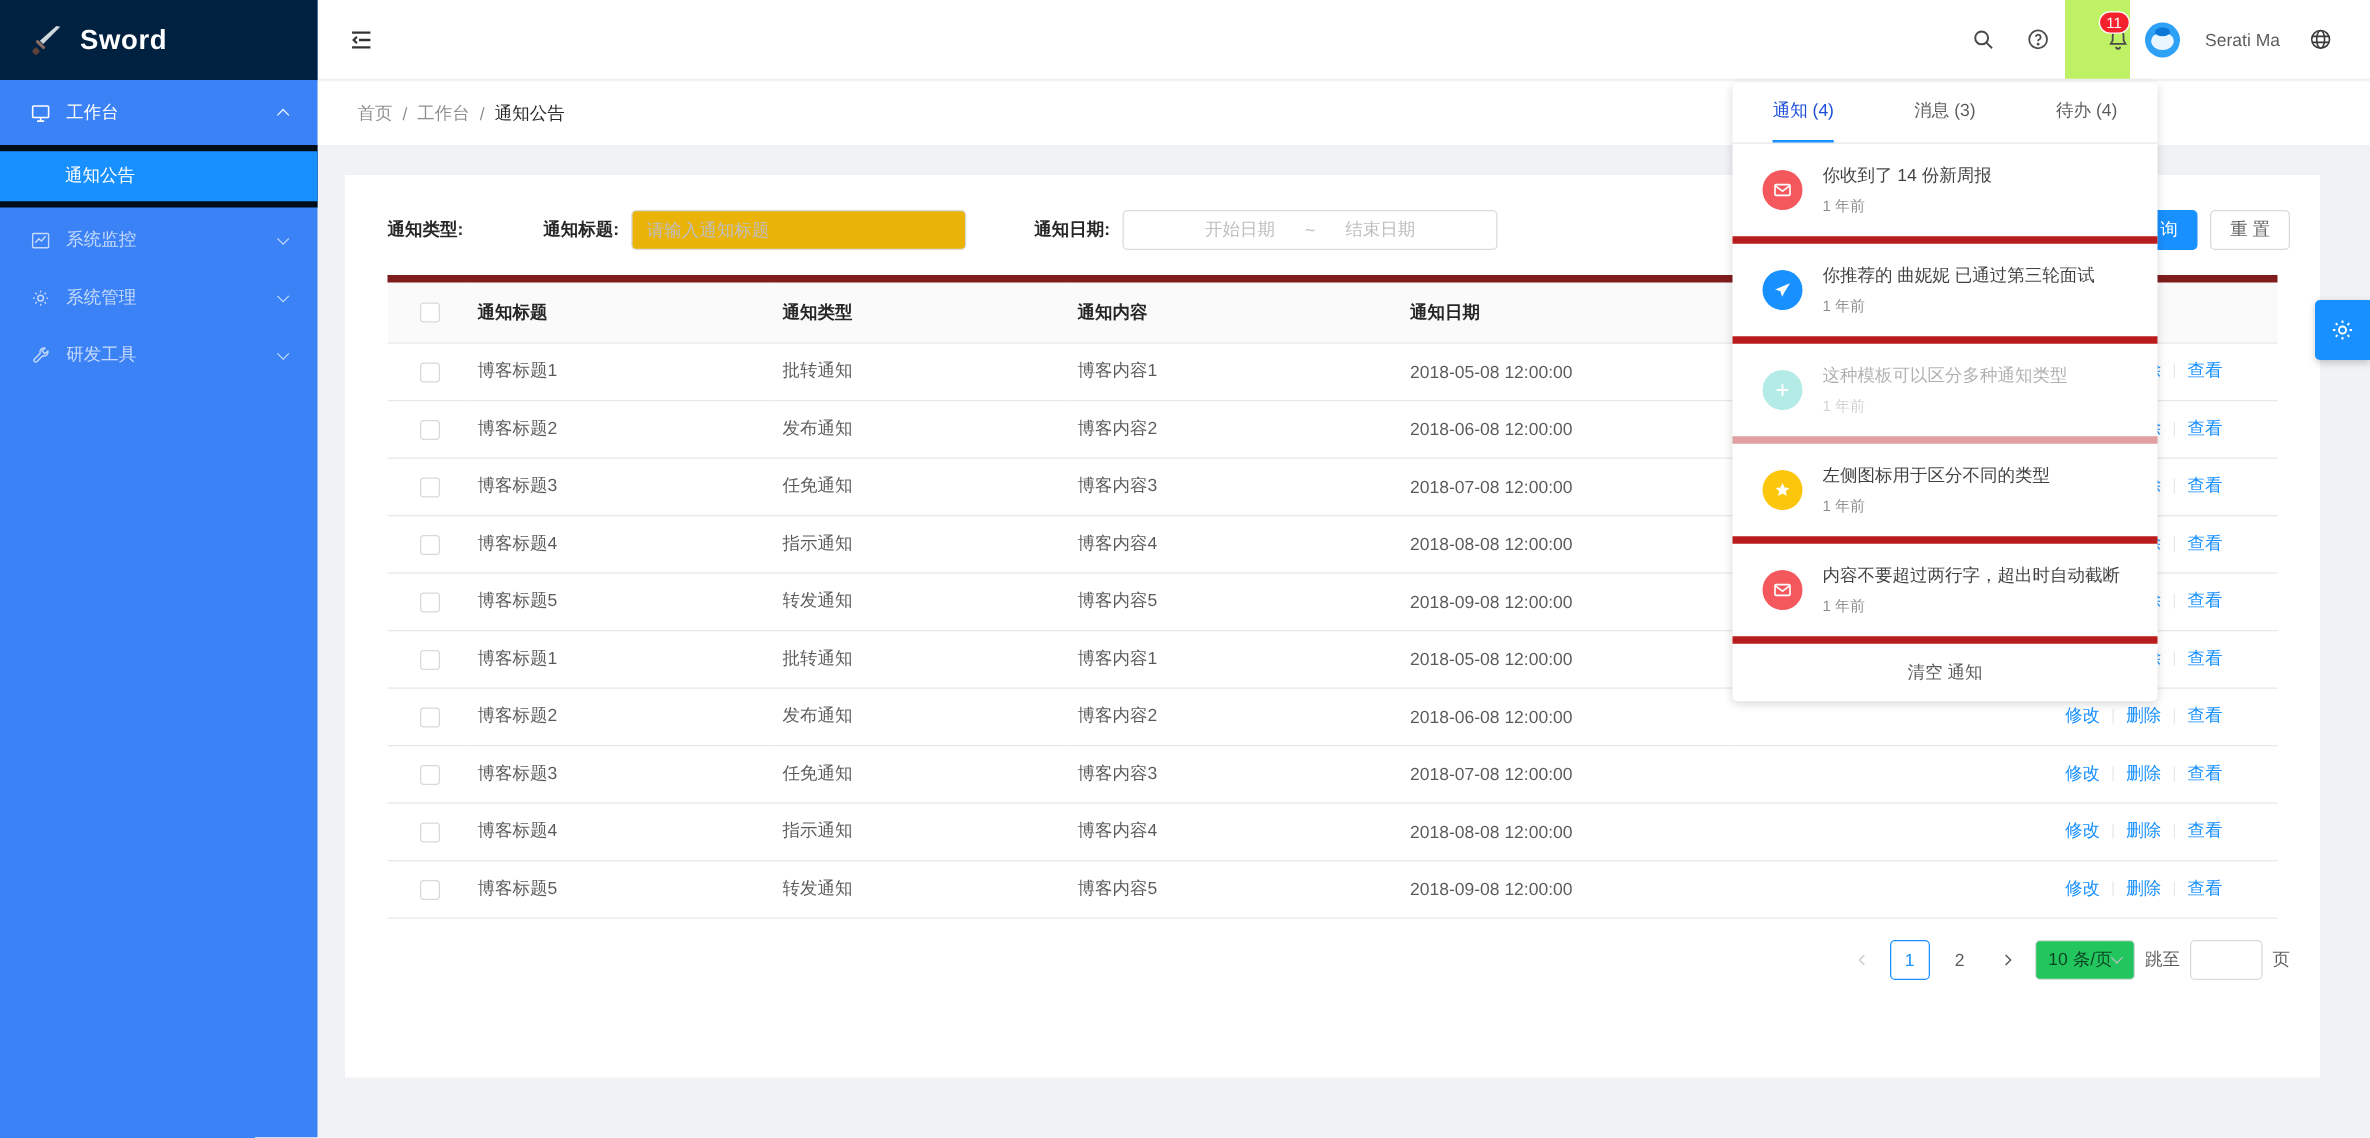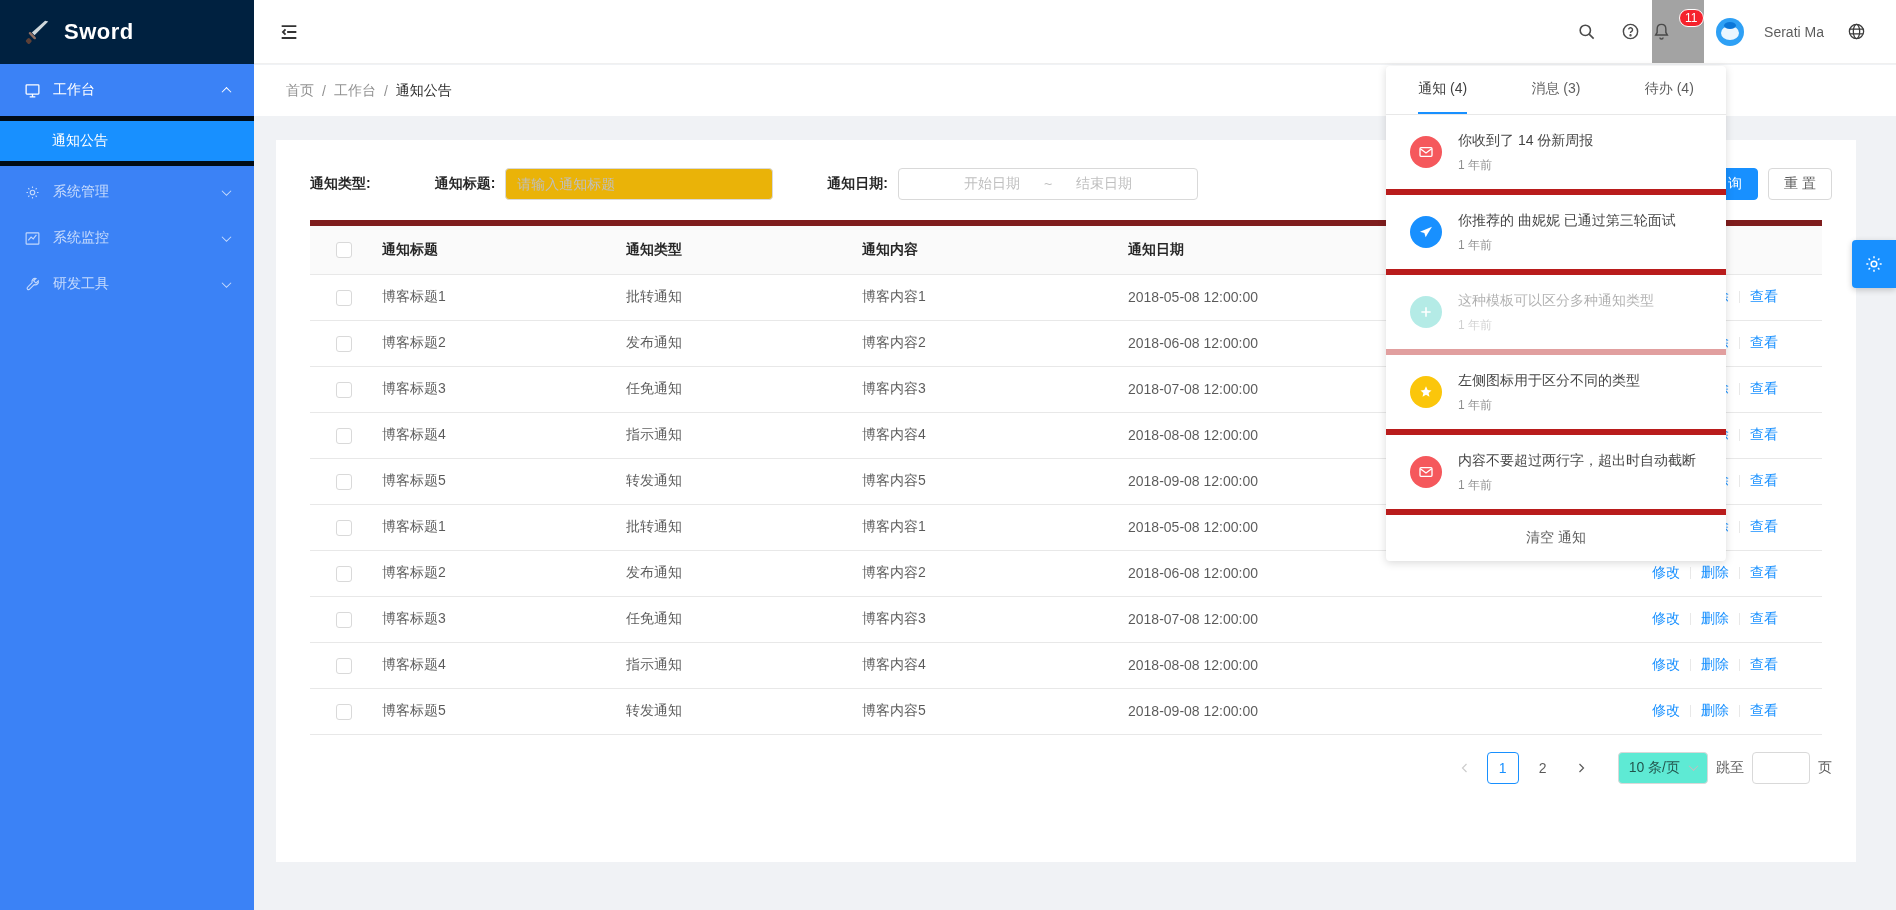--- a/index.html
+++ b/index.html
@@ -21,21 +21,21 @@
   .chev { display:inline-block; width:7px; height:7px; border-right:1.4px solid currentColor; border-bottom:1.4px solid currentColor; }
   .chev.down { transform:rotate(45deg) translate(-1px,-1px); }
   .chev.up { transform:rotate(-135deg) translate(-1px,-1px); }
 
   
   .header { position:absolute; left:254px; top:0; right:0; height:64px; background:#fff; border-bottom:1px solid #f0f0f0; display:flex; align-items:center; z-index:30; }
   .fold-btn { margin-left:24px; width:22px; height:22px; color:#333; cursor:pointer; }
   .header-right { margin-left:auto; display:flex; align-items:center; height:100%; padding-right:20px; }
   .hicon-btn { width:44px; height:100%; display:flex; align-items:center; justify-content:center; color:#4a4a4a; cursor:pointer; }
   .hicon-btn svg { width:19px; height:19px; }
-  .bell-btn { width:52px; height:100%; background:#a3a3a3; position:relative; display:flex; align-items:center; justify-content:flex-start; color:#4a4a4a; cursor:pointer; }
+  .bell-btn { width:52px; height:100%; background:#bef264; position:relative; display:flex; align-items:center; justify-content:flex-end; color:#4a4a4a; cursor:pointer; }
   .bell-btn svg { width:19px; height:19px; }
   .badge { position:absolute; top:9px; left:27px; min-width:20px; height:18px; padding:0 5px; background:#f5222d; border:1px solid #fff; border-radius:9px; color:#fff; font-size:12px; line-height:16px; text-align:center; }
   .user-chip { display:flex; align-items:center; padding:0 12px; height:100%; cursor:pointer; }
   .avatar { width:28px; height:28px; border-radius:50%; background:#2ea0f5; position:relative; overflow:hidden; flex:none; }
   .avatar:after { content:""; position:absolute; left:5px; top:8px; width:18px; height:14px; border-radius:50%; background:#eaf6ff; }
   .avatar:before { content:""; position:absolute; left:8px; top:4px; width:12px; height:7px; border-radius:50%; background:#0b77d8; z-index:1; }
   .user-name { margin-left:20px; color:rgba(0,0,0,.65); }
   .globe-btn { width:40px; height:100%; display:flex; align-items:center; justify-content:center; color:#3a3a3a; cursor:pointer; }
   .globe-btn svg { width:19px; height:19px; }
 
@@ -75,30 +75,30 @@
   .acts { text-align:right; padding-right:44px; }
   .acts a { color:#1890ff; text-decoration:none; cursor:pointer; }
   .acts .sep { display:inline-block; width:1px; height:12px; background:#e8e8e8; margin:0 10px; vertical-align:middle; }
 
   
   .pager { display:flex; align-items:center; justify-content:flex-end; gap:8px; padding:17px 24px 0 0; color:rgba(0,0,0,.65); }
   .pg-arrow { width:28px; height:28px; display:flex; align-items:center; justify-content:center; cursor:pointer; color:rgba(0,0,0,.65); }
   .pg-arrow.disabled { color:#ccc; }
   .pg-num { min-width:32px; height:32px; display:flex; align-items:center; justify-content:center; border-radius:4px; cursor:pointer; }
   .pg-num.active { border:1px solid #1890ff; color:#1890ff; background:#fff; }
-  .pg-size { height:32px; border:1px solid #d9d9d9; border-radius:4px; display:flex; align-items:center; padding:0 10px; gap:10px; cursor:pointer; background:#5eead4;margin-left:15px; }
+  .pg-size { height:32px; border:1px solid #d9d9d9; border-radius:4px; display:flex; align-items:center; padding:0 10px; cursor:pointer; background:#22c55e; }
   .pg-size .chev { color:#bfbfbf; }
   .pg-jump-input { width:58px; height:32px; border:1px solid #d9d9d9; border-radius:4px; outline:none; padding:0 8px; font-family:inherit; font-size:14px; }
 
   
   .notice-panel { position:absolute; top:66px; right:170px; width:340px; background:#fff; border-radius:4px; box-shadow:0 2px 8px rgba(0,0,0,.15); z-index:70; }
   .np-tabs { display:flex; border-bottom:1px solid #e8e8e8; }
   .np-tab { flex:1; height:48px; display:flex; align-items:center; justify-content:center; cursor:pointer; color:rgba(0,0,0,.65); }
   .np-tab .t-inner { height:100%; display:flex; align-items:center; border-bottom:2px solid transparent; }
-  .np-tab.active { color:#404040; }
+  .np-tab.active { color:#1d4ed8; }
   .np-tab.active .t-inner { border-bottom-color:#1890ff; }
   .np-item { display:flex; align-items:center; padding:15px 20px 15px 24px; border-bottom:6px solid #b91c1c; cursor:pointer; }
   .np-item.muted { opacity:.42; }
   .np-ico { width:32px; height:32px; border-radius:50%; flex:none; display:flex; align-items:center; justify-content:center; margin-right:16px; }
   .np-ico svg { width:16px; height:16px; }
   .np-ico.c-red { background:#f5585c; }
   .np-ico.c-blue { background:#1890ff; }
   .np-ico.c-teal { background:#4fd0c6; }
   .np-ico.c-gold { background:#fbc60b; }
   .np-texts { flex:1; min-width:0; }
@@ -133,33 +133,33 @@
   </div>
 
   <div class="submenu">
     <div class="submenu-item active">
       <span>通知公告</span>
     </div>
   </div>
 
   <div class="menu-item">
     <svg class="mi-icon" viewBox="0 0 24 24" fill="none" stroke="currentColor" stroke-width="1.6">
+      <rect x="3" y="4" width="18" height="16" rx="1"></rect>
+        <path d="M6 14.5 10 10l3 2.5L17.5 7"></path>
+    </svg>
+    <span class="mi-label">系统监控</span>
+    <i class="chev down"></i>
+  </div>
+
+  <div class="menu-item">
+    <svg class="mi-icon" viewBox="0 0 24 24" fill="none" stroke="currentColor" stroke-width="1.6">
       <circle cx="12" cy="12" r="3.2"></circle>
       <path d="M12 3.5v2.2M12 18.3v2.2M3.5 12h2.2M18.3 12h2.2M6 6l1.6 1.6M16.4 16.4 18 18M18 6l-1.6 1.6M7.6 16.4 6 18"></path>
     </svg>
     <span class="mi-label">系统管理</span>
-    <i class="chev down"></i>
-  </div>
-
-  <div class="menu-item">
-    <svg class="mi-icon" viewBox="0 0 24 24" fill="none" stroke="currentColor" stroke-width="1.6">
-      <rect x="3" y="4" width="18" height="16" rx="1"></rect>
-        <path d="M6 14.5 10 10l3 2.5L17.5 7"></path>
-    </svg>
-    <span class="mi-label">系统监控</span>
     <i class="chev down"></i>
   </div>
 
   <div class="menu-item">
     <svg class="mi-icon" viewBox="0 0 24 24" fill="none" stroke="currentColor" stroke-width="1.6">
       <path d="M20.2 6.8a4.5 4.5 0 0 1-5.9 5.4L8 18.5a2 2 0 1 1-2.8-2.8l6.3-6.3a4.5 4.5 0 0 1 5.4-5.9L13.6 6.8l3.2 3.2 3.4-3.2Z"></path>
     </svg>
     <span class="mi-label">研发工具</span>
     <i class="chev down"></i>
   </div>

